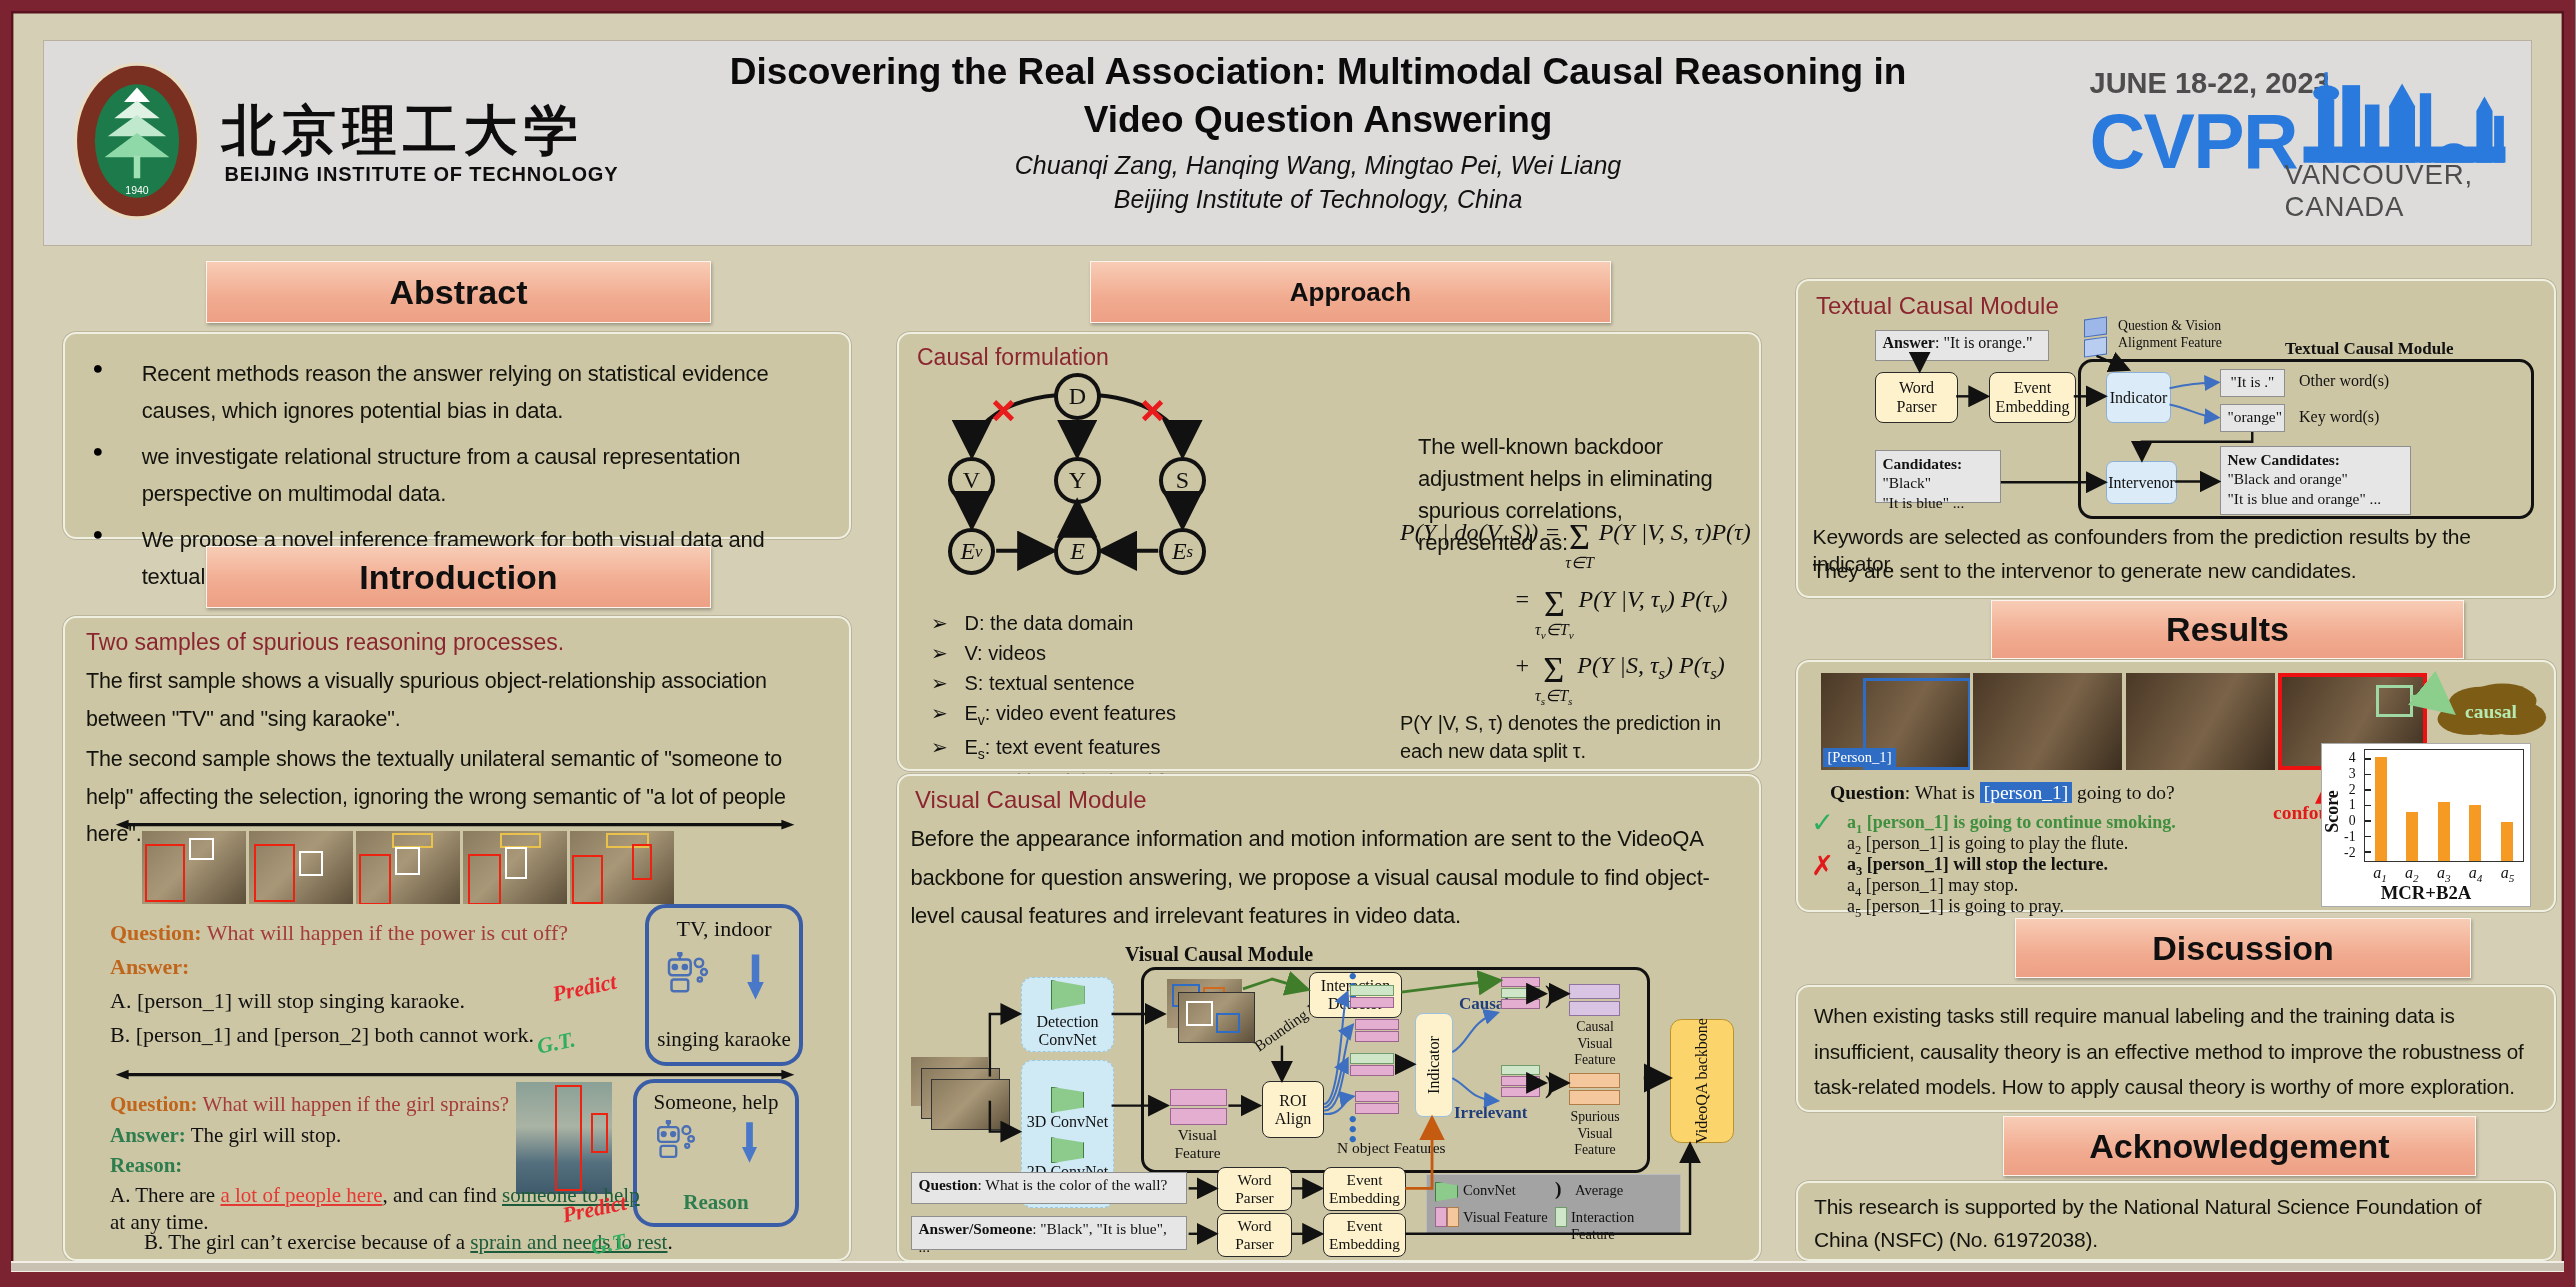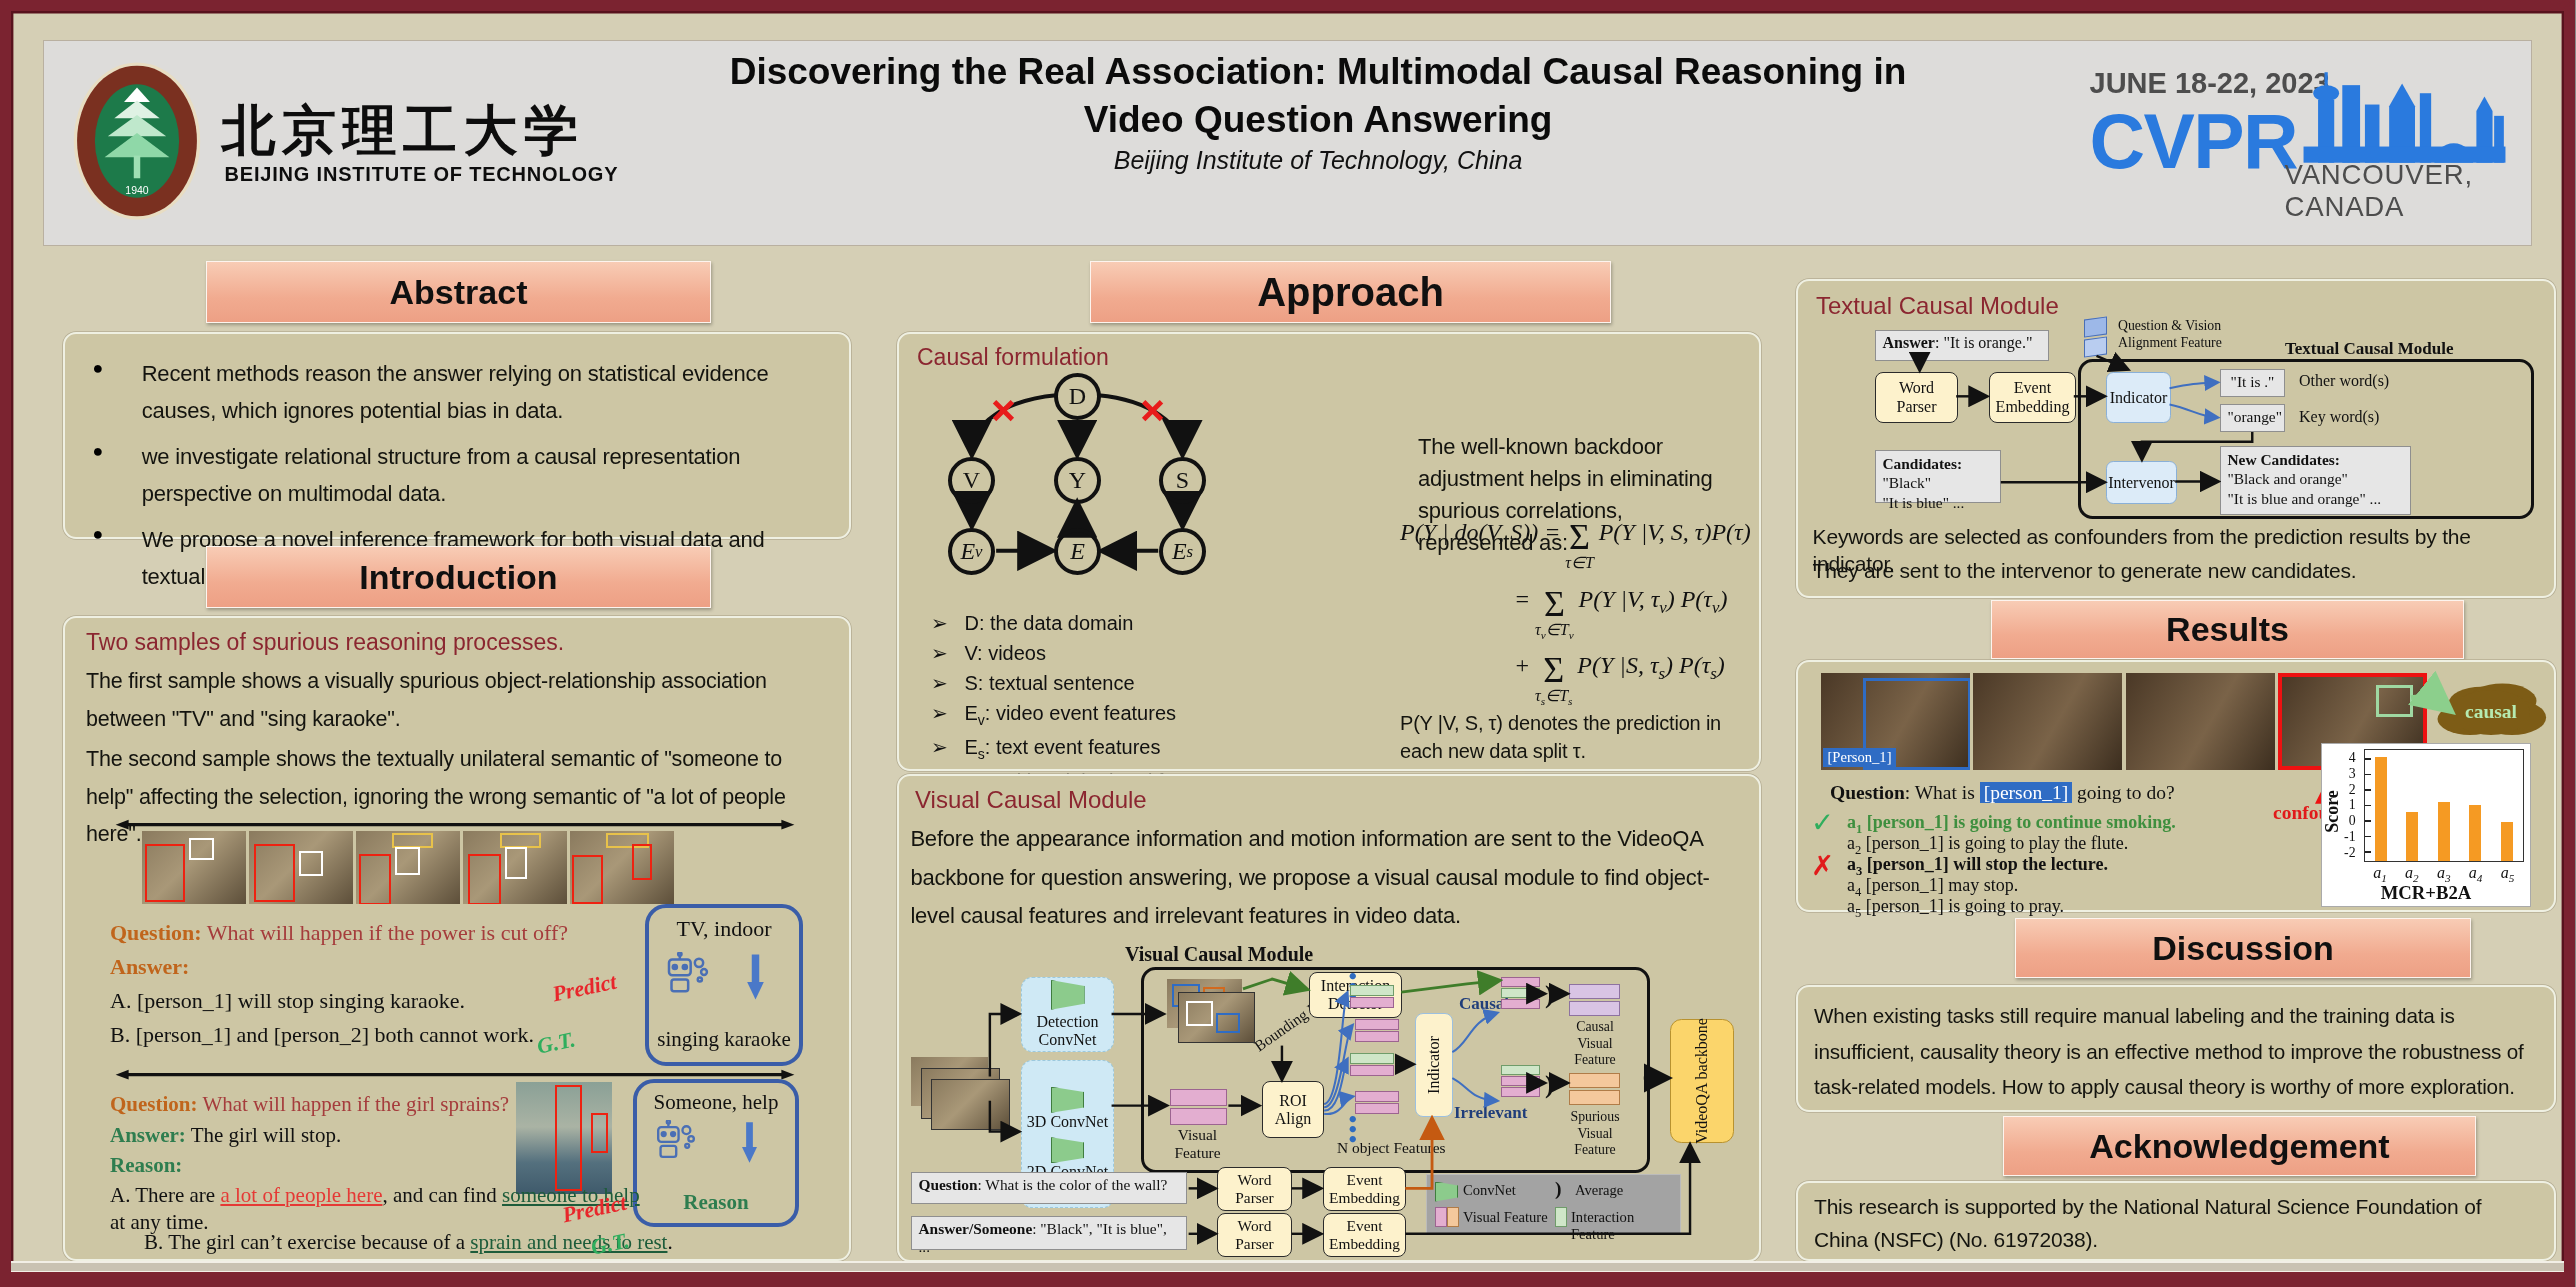--- a/index.html
+++ b/index.html
@@ -87,20 +87,21 @@
         <rect x="76" y="118" width="8" height="28" fill="#9fe0b4"></rect>
         <text x="80" y="166" text-anchor="middle" font-size="13" fill="#fff" font-family="Liberation Sans">1940</text>
       </svg>
       <div class="abs" style="left:150px;top:39px;font:bold 54px 'Liberation Serif',serif;color:#0d0d0d;letter-spacing:6.5px;">北京理工大学</div>
       <div class="abs" style="left:153px;top:107px;font:bold 20px 'Liberation Sans',sans-serif;color:#0d0d0d;letter-spacing:0.8px;">BEIJING INSTITUTE OF TECHNOLOGY</div>
     </div>
 
     <div class="abs" style="left:617px;top:9.7px;width:1314px;text-align:center;">
       <div style="font:bold 37px 'Liberation Sans',sans-serif;color:#0b0b0b;">Discovering the Real Association: Multimodal Causal Reasoning in</div>
       <div style="font:bold 37px 'Liberation Sans',sans-serif;color:#0b0b0b;margin-top:6.5px;">Video Question Answering</div>
+      <div style="font:italic 25px 'Liberation Sans',sans-serif;color:#111;margin-top:9.7px;">Chuanqi Zang, Hanqing Wang, Mingtao Pei, Wei Liang</div>
       <div style="font:italic 25px 'Liberation Sans',sans-serif;color:#111;margin-top:4.9px;">Beijing Institute of Technology, China</div>
     </div>
 
     <div class="abs" style="right:19.5px;top:19.5px;width:422px;height:166px;">
       <div style="position:absolute;left:0;top:6.5px;font:bold 29px 'Liberation Sans',sans-serif;color:#4d4d4d;">JUNE 18-22, 2023</div>
       <div style="position:absolute;left:0;top:36px;font:bold 77px 'Liberation Sans',sans-serif;color:#2a7ade;letter-spacing:-1.6px;">CVPR</div>
       <svg width="203" height="105" viewBox="0 0 250 130" style="position:absolute;left:213px;top:8px;">
         <g fill="#2a7ade">
           <rect x="18" y="38" width="20" height="78"></rect>
             <ellipse cx="28" cy="30" rx="16" ry="10"></ellipse>
@@ -249,21 +250,21 @@
       <div class="abs serif glabel" style="left:0;bottom:8px;width:100%;text-align:center;font-size:21px;">Reason</div>
     </div>
     <div class="abs serif glabel" style="left:45px;top:535px;font-size:21px;">Reason:</div>
     <div class="abs serif" style="left:45px;top:565px;font-size:21px;color:#111;">A. There are <span class="u-red">a lot of people here</span>, and can find <span class="u-green">someone to help</span></div>
     <div class="abs predict rot" style="left:497px;top:578px;">Predict</div>
     <div class="abs serif" style="left:45px;top:592px;font-size:21px;color:#111;">at any time.</div>
     <div class="abs serif" style="left:45px;top:612px;font-size:21px;color:#111;margin-left:34px;">B. The girl can’t exercise because of a <span class="u-green">sprain and needs to rest</span>.</div>
     <div class="abs gt rot" style="left:526px;top:613px;">G.T.</div>
   </div>
 
-  <div class="hdr" style="left:1079px;top:250px;width:519px;height:60px;font-size:40px;line-height:60px;">
+  <div class="hdr" style="left:1079px;top:250px;width:519px;height:60px;font-size:26px;line-height:60px;">
     <span>Approach</span>
   </div>
   <div class="panel" style="left:886px;top:321px;width:860px;height:435px;">
     <div class="abs darkred" style="left:18px;top:9.7px;font-size:23px;">Causal formulation</div>
 
     <svg class="abs" style="left:8px;top:32px;" width="389" height="227" viewBox="0 0 480 280">
       <defs>
         <marker id="mb" markerWidth="10" markerHeight="10" refX="8" refY="5" orient="auto">
             <path d="M0,0 L10,5 L0,10 z" fill="#111"></path>
           </marker>

